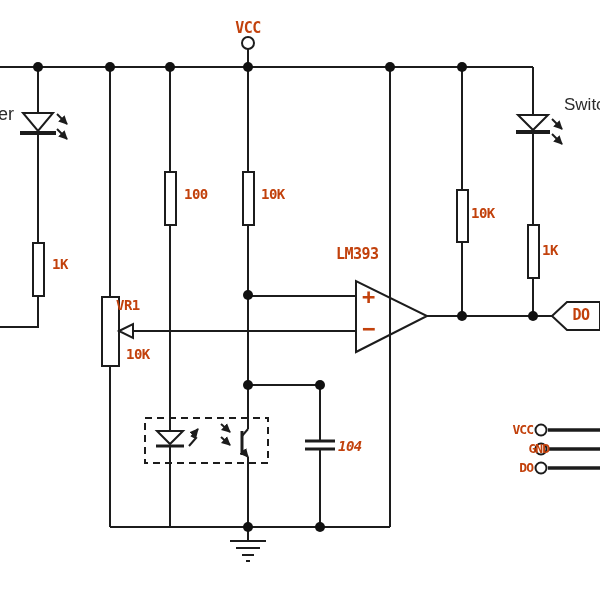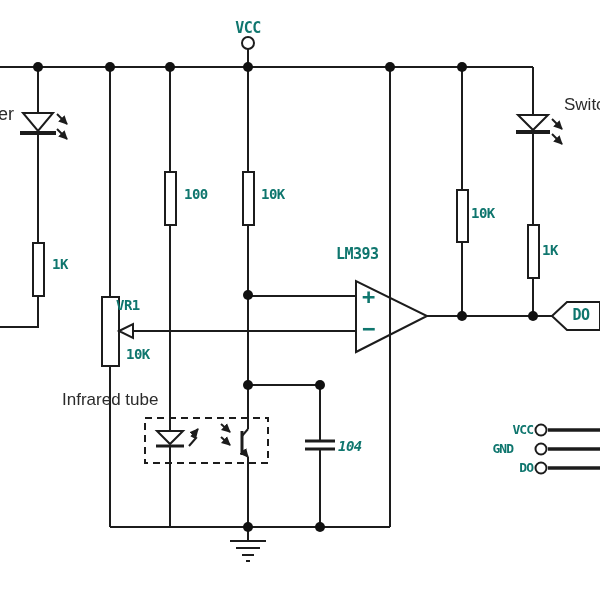--- a/index.html
+++ b/index.html
@@ -1,21 +1,21 @@
 <!DOCTYPE html>
 <html><head>
 <meta charset="utf-8">
 <style>
   html,body{margin:0;padding:0;background:#ffffff;}
   #canvas{
     position:relative;width:600px;height:600px;overflow:hidden;
     background:#ffffff;font-family:"DejaVu Sans Mono",monospace;
   }
   #wires{position:absolute;left:0;top:0;}
-  .lbl{position:absolute;color:#0f766e;white-space:nowrap;line-height:1;}
+  .lbl{position:absolute;color:#c2410c;white-space:nowrap;line-height:1;}
   .val{font-size:14px;font-weight:bold;letter-spacing:-0.5px;}
   .big{font-size:15px;font-weight:bold;letter-spacing:-0.5px;}
   .sign{font-size:22px;font-weight:bold;}
   .pin{font-size:13px;font-weight:bold;width:33px;text-align:right;letter-spacing:-1px;}
   .sans{font-family:"Liberation Sans",sans-serif;font-size:17px;font-weight:normal;color:#2b2b2b;}
   .ctr{text-align:center;}
 </style>
 </head>
 <body>
 
@@ -175,27 +175,26 @@
   <span class="lbl val" style="left:116px;top:298px;">VR1</span>
 
   <span class="lbl val" style="left:126px;top:347px;">10K</span>
 
   <span class="lbl val" style="left:471px;top:206px;">10K</span>
 
   <span class="lbl val" style="left:542px;top:243px;">1K</span>
 
   <span class="lbl val" style="left:338px;top:439px;font-style:italic;">104</span>
 
-  <span class="lbl sans" style="left:62px;top:391px;">Infrared tube</span>
 
   <span class="lbl sign" style="left:362px;top:286px;">+</span>
 
   <span class="lbl sign" style="left:362px;top:318px;">−</span>
 
   <span class="lbl big ctr" style="left:566px;top:308px;width:30px;">DO</span>
 
   <span class="lbl pin" style="left:500px;top:423px;">VCC</span>
 
-  <span class="lbl pin" style="left:480px;top:442px;">GND</span>
+  <span class="lbl pin" style="left:516px;top:442px;">GND</span>
 
   <span class="lbl pin" style="left:500px;top:461px;">DO</span>
 
 </div>
 
 </body></html>

